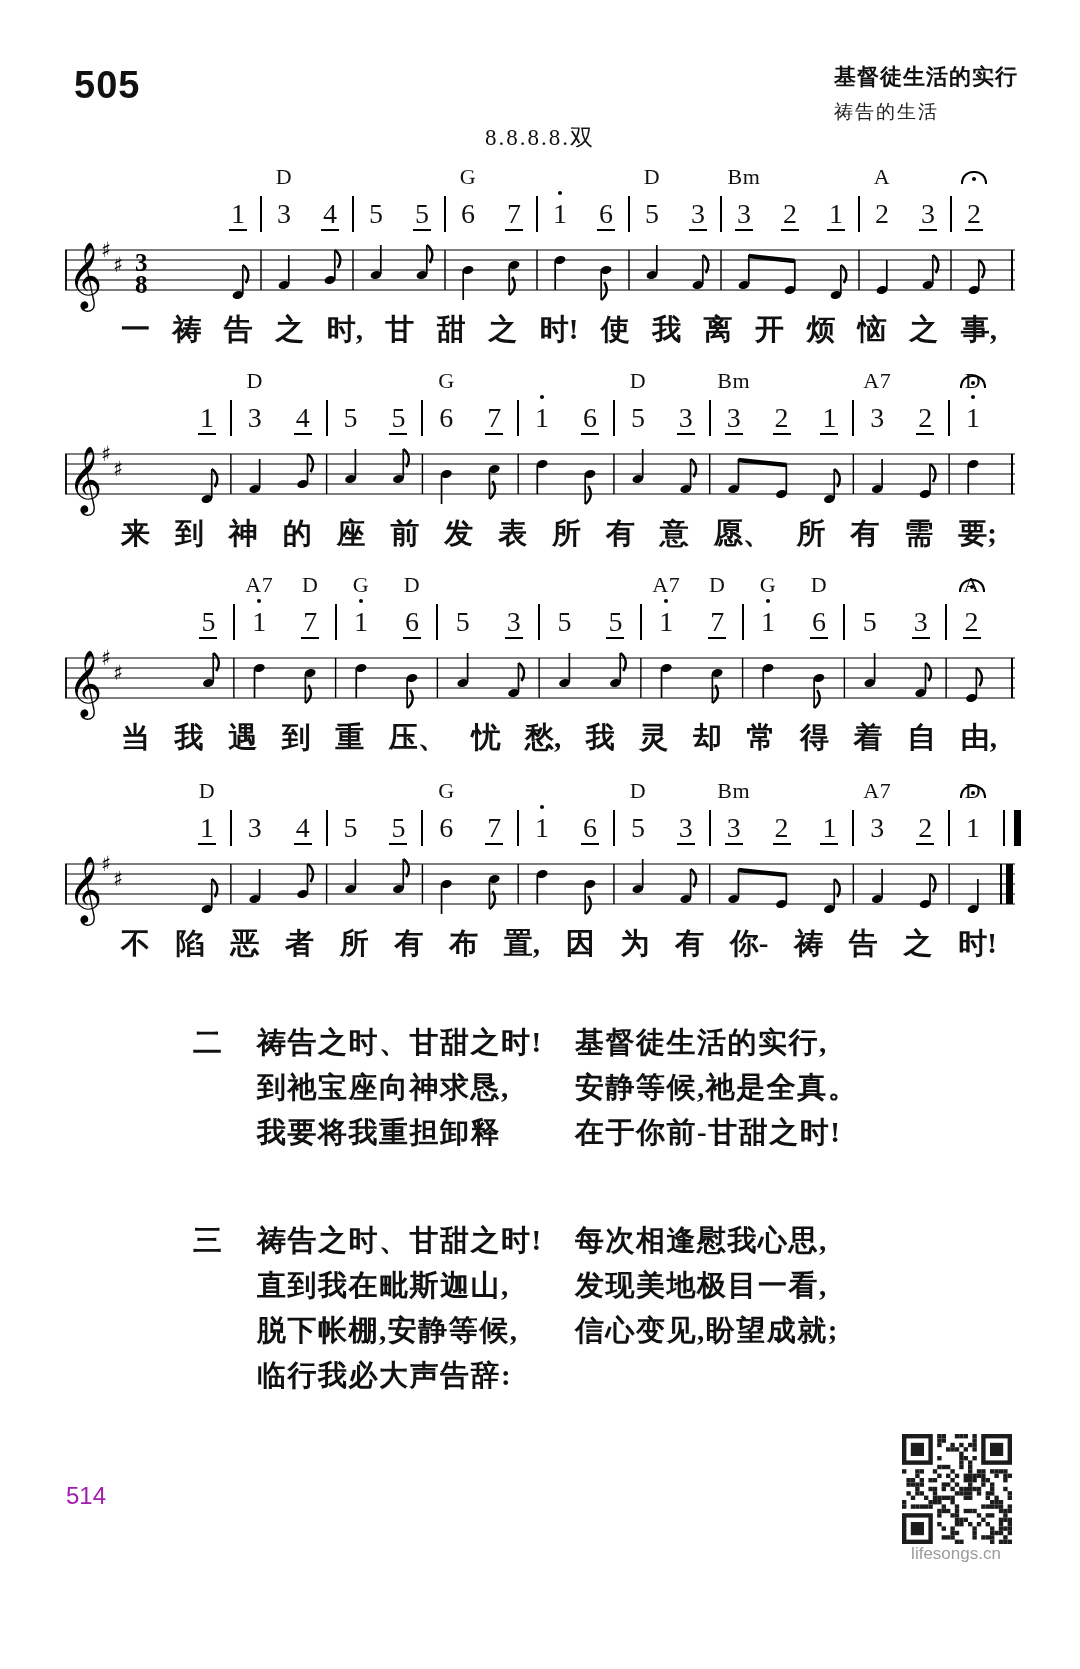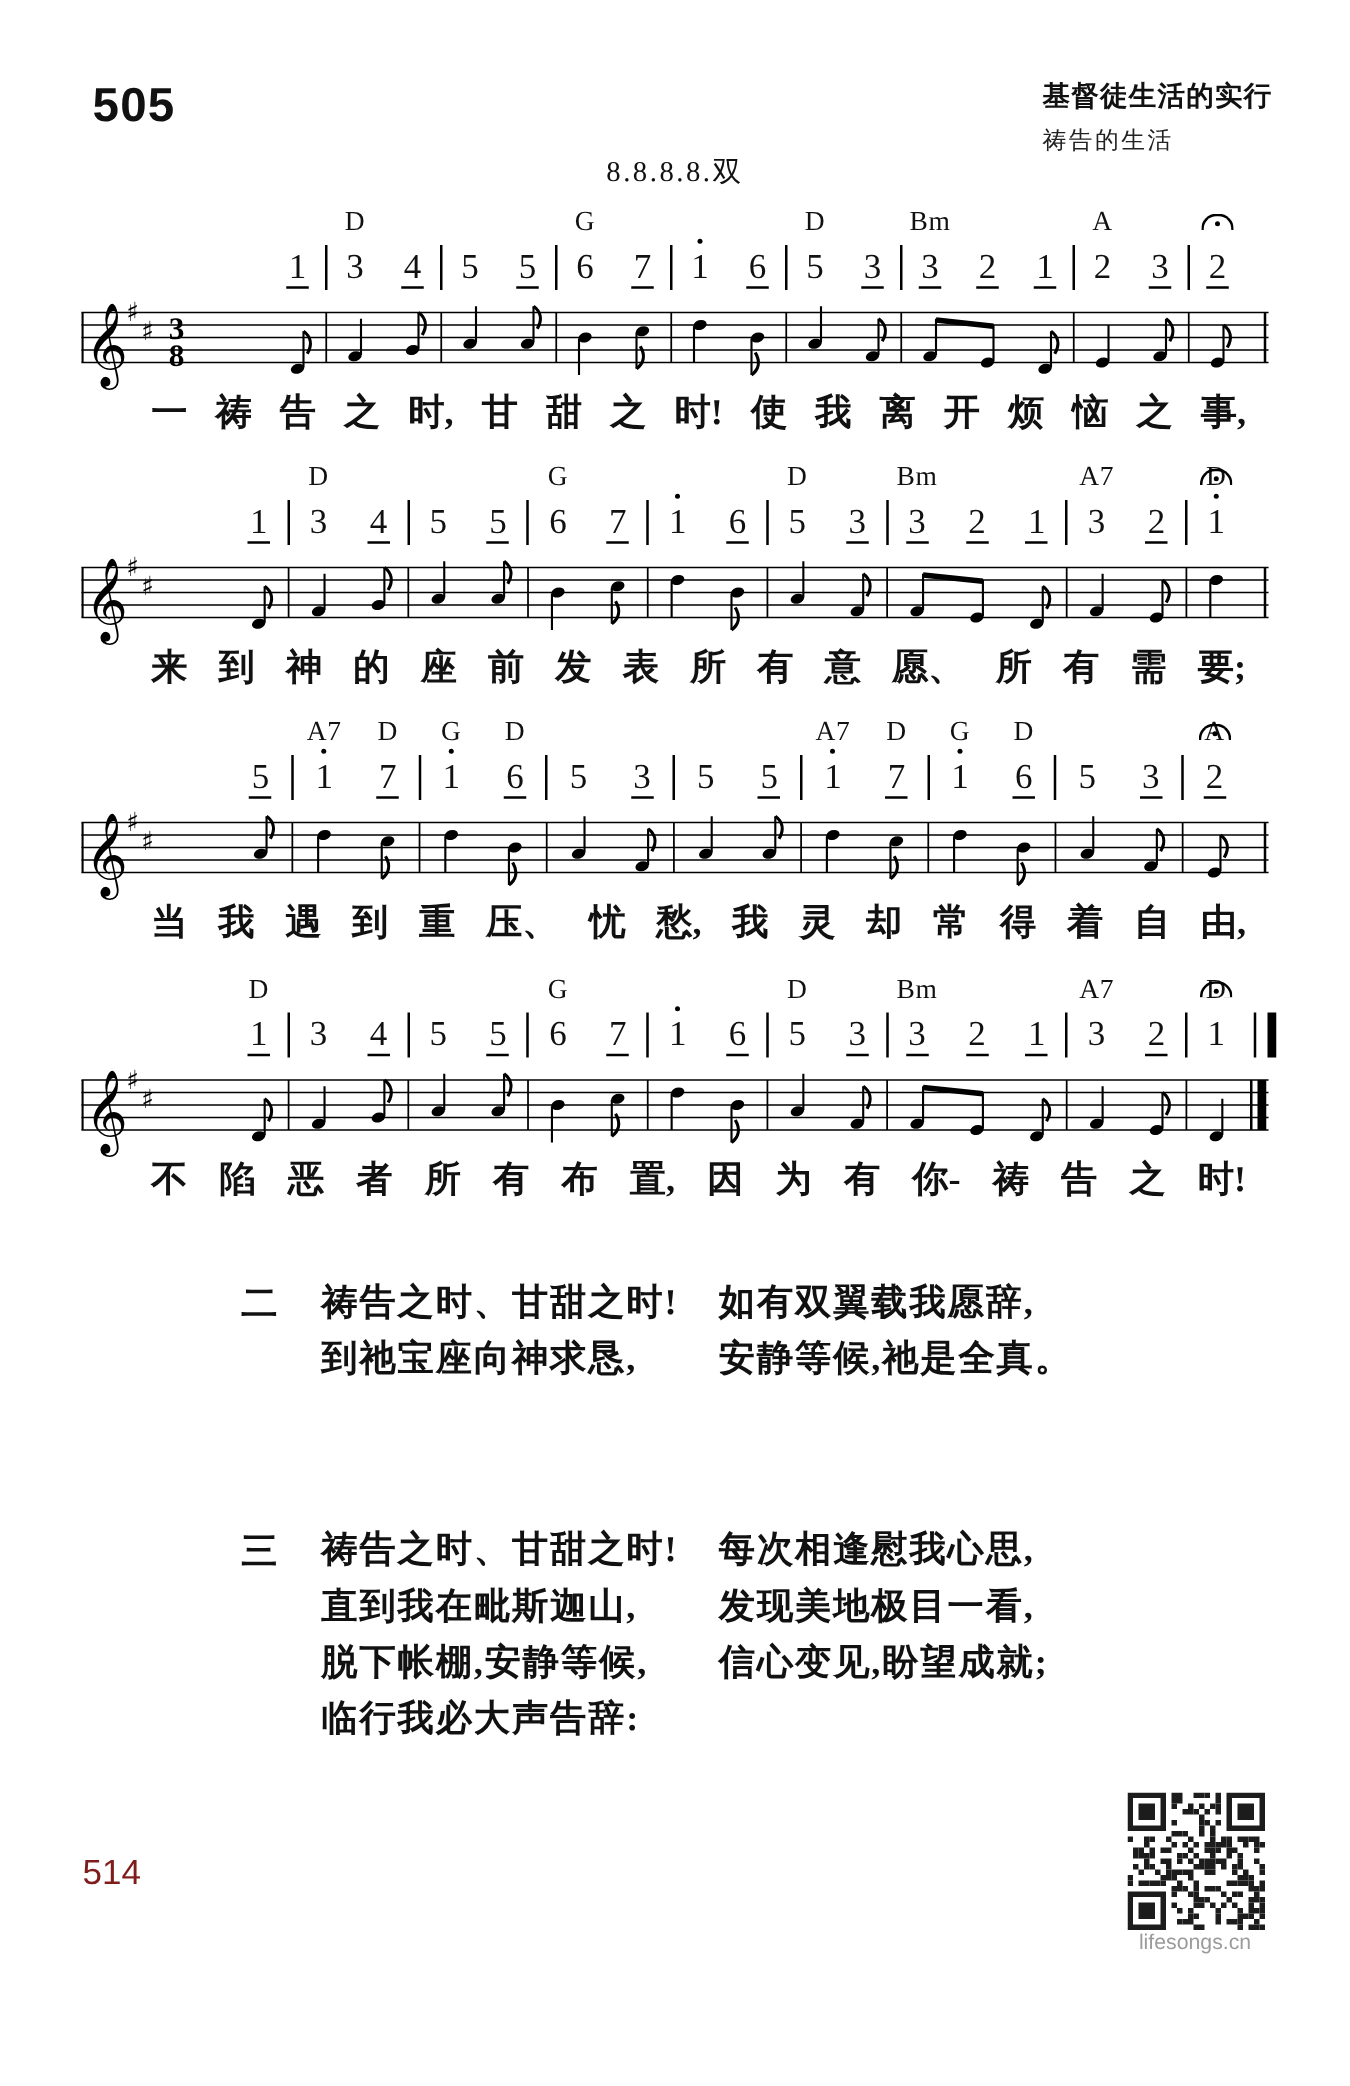--- a/index.html
+++ b/index.html
@@ -38,22 +38,22 @@
   .lyrics{position:absolute;left:56px;right:18px;top:146px;display:flex;
           justify-content:space-between;font-size:29px;font-weight:700;
           white-space:nowrap;}
   
   .verse{position:absolute;left:193px;width:690px;font-size:29px;font-weight:700;}
   .vnum{position:absolute;left:0;top:3px;letter-spacing:1px;}
   .vline{margin-left:64px;display:flex;line-height:45px;letter-spacing:1.5px;}
   .vl{width:318px;}
   .vr{flex:1;}
   
-  .footer-page{position:absolute;left:66px;top:1482px;font-size:28px;
-               font-family:"Liberation Sans",sans-serif;color:#7f1d1d;}
+  .footer-page{position:absolute;left:66px;top:1482px;font-size:24px;
+               font-family:"Liberation Sans",sans-serif;color:#a21caf;}
   .qr{position:absolute;left:902px;top:1434px;}
   .qr-cap{position:absolute;left:898px;top:1544px;width:116px;text-align:center;
           font-size:17px;color:#9b9b9b;
           font-family:"Liberation Sans","DejaVu Sans",sans-serif;}
 </style>
 </head>
 <body>
 
 <div class="page">
   <div class="hymn-no">505</div>
@@ -666,25 +666,29 @@
           <span>之</span>
           <span>时!</span>
         </div>
       </div>
     </div>
   <div id="verses">
       <div class="verse" style="top: 1020px;">
         <span class="vnum">二</span>
         <div class="vline">
           <span class="vl">祷告之时、甘甜之时!</span>
-          <span class="vr">如有双翼载我愿辞,</span>
+          <span class="vr">基督徒生活的实行,</span>
         </div>
         <div class="vline">
           <span class="vl">到祂宝座向神求恳,</span>
           <span class="vr">安静等候,祂是全真。</span>
+        </div>
+        <div class="vline">
+          <span class="vl">我要将我重担卸释</span>
+          <span class="vr">在于你前-甘甜之时!</span>
         </div>
       </div>
       <div class="verse" style="top: 1218px;">
         <span class="vnum">三</span>
         <div class="vline">
           <span class="vl">祷告之时、甘甜之时!</span>
           <span class="vr">每次相逢慰我心思,</span>
         </div>
         <div class="vline">
           <span class="vl">直到我在毗斯迦山,</span>

